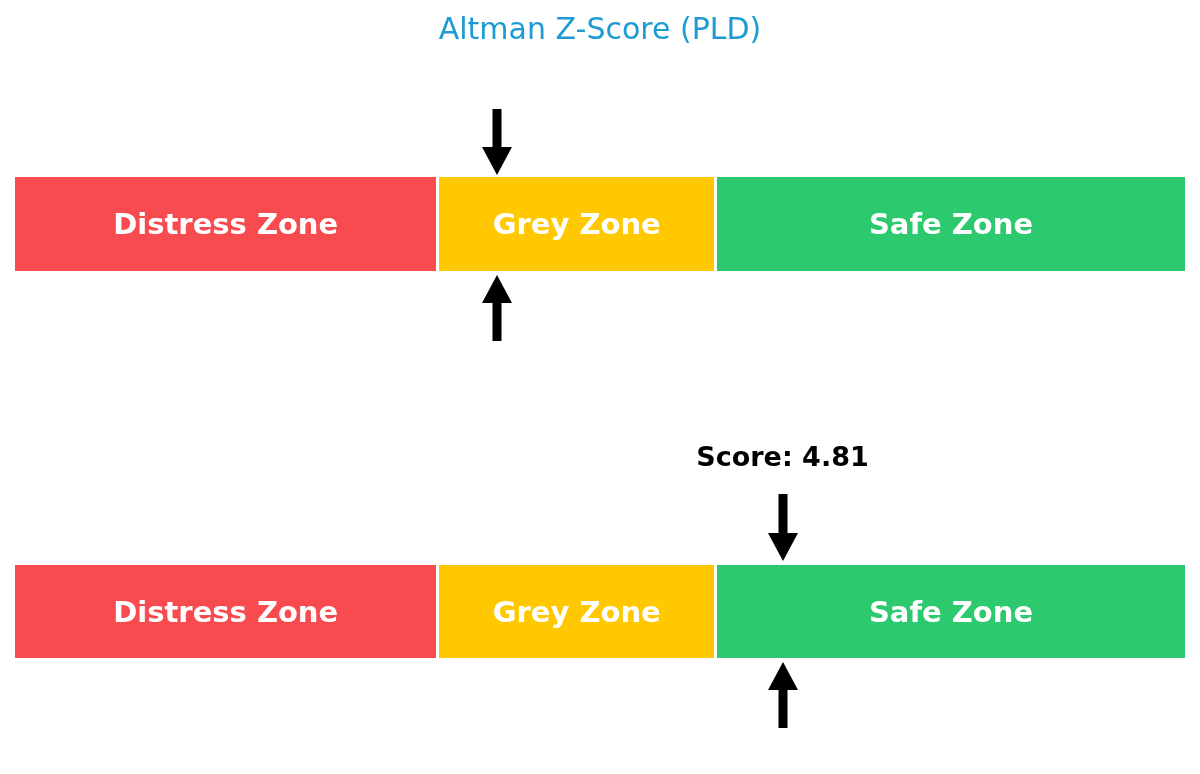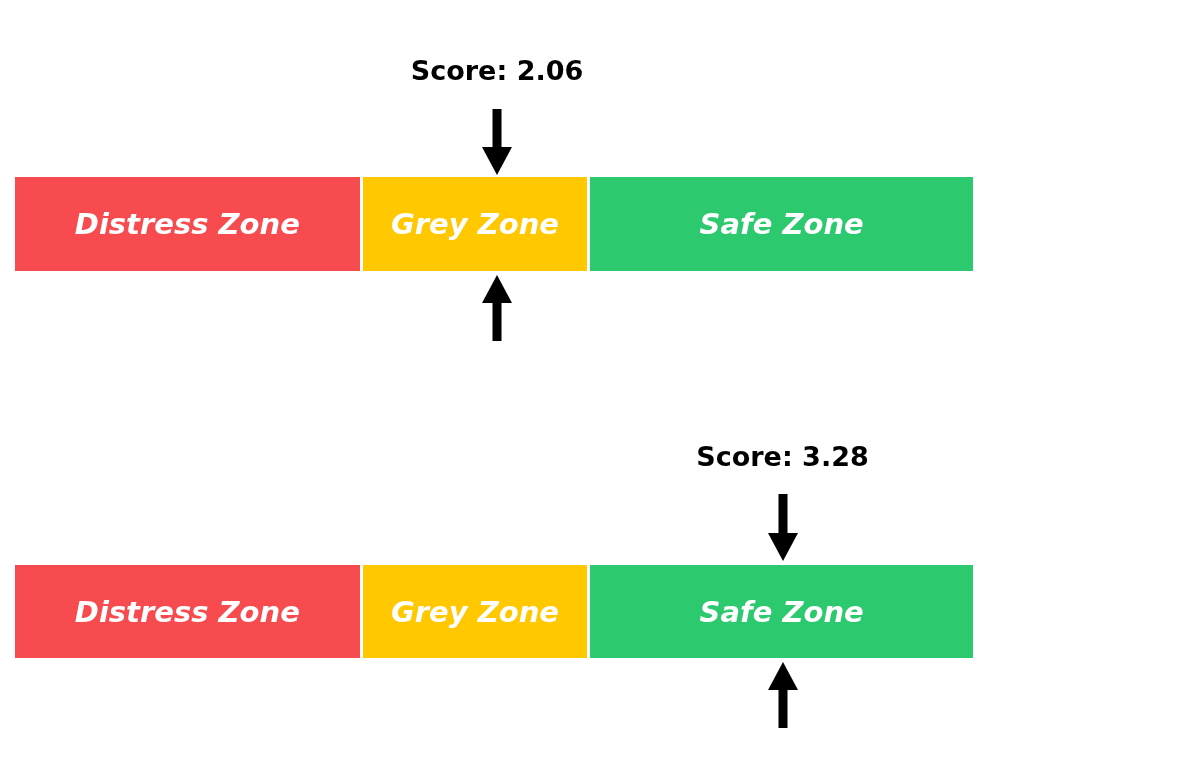--- a/index.html
+++ b/index.html
@@ -36,25 +36,24 @@
     font-weight: 700;
     color: #000000;
     white-space: nowrap;
     line-height: 1.1;
   }
   .arrow { display: block; }
 
   .bar {
     position: absolute;
     left: 15px;
-    width: 958px;
+    width: 1170px;
     display: flex;
     gap: 3px;
     background: #ffffff;
-    font-style: italic;
   }
   .zone {
     flex-grow: 1;
     flex-basis: 0;
     display: flex;
     align-items: center;
     justify-content: center;
     color: #ffffff;
     font-size: 29px;
     font-weight: 700;
@@ -75,21 +74,21 @@
   #chart-1 .arrow-down { top: 494px; }
   #chart-1 .bar        { top: 565px; height: 93px; }
   #chart-1 .arrow-up   { top: 661px; }
 </style>
 </head>
 <body>
 
 <div class="canvas">
 
   <section class="chart" id="chart-0">
-    <div class="score anchor" style="left: 497.04px;">Score: 2.06</div>
+    <h2 class="title">Altman Z-Score (PLD)</h2>
     <div class="arrow-down anchor" style="left: 497.04px;">
       <svg class="arrow" width="34" height="66" viewBox="0 0 34 66">
         <rect x="12.5" y="0" width="9" height="40" fill="#000"></rect>
         <polygon points="2,38 32,38 17,66" fill="#000"></polygon>
       </svg>
     </div>
     <div class="bar">
       <div class="zone" style="flex-grow: 1.81; background: rgb(248, 75, 79);">
           <span>Distress Zone</span>
         </div>
@@ -102,21 +101,21 @@
     </div>
     <div class="arrow-up anchor" style="left: 497.04px;">
       <svg class="arrow" width="34" height="67" viewBox="0 0 34 67">
         <polygon points="2,29 32,29 17,1" fill="#000"></polygon>
         <rect x="12.5" y="27" width="9" height="40" fill="#000"></rect>
       </svg>
     </div>
   </section>
 
   <section class="chart" id="chart-1">
-    <div class="score anchor" style="left: 782.52px;">Score: 3.28</div>
+    <div class="score anchor" style="left: 782.52px;">Score: 4.81</div>
     <div class="arrow-down anchor" style="left: 782.52px;">
       <svg class="arrow" width="34" height="67" viewBox="0 0 34 67">
         <rect x="12.5" y="0" width="9" height="41" fill="#000"></rect>
         <polygon points="2,39 32,39 17,67" fill="#000"></polygon>
       </svg>
     </div>
     <div class="bar">
       <div class="zone" style="flex-grow: 1.81; background: rgb(248, 75, 79);">
           <span>Distress Zone</span>
         </div>

